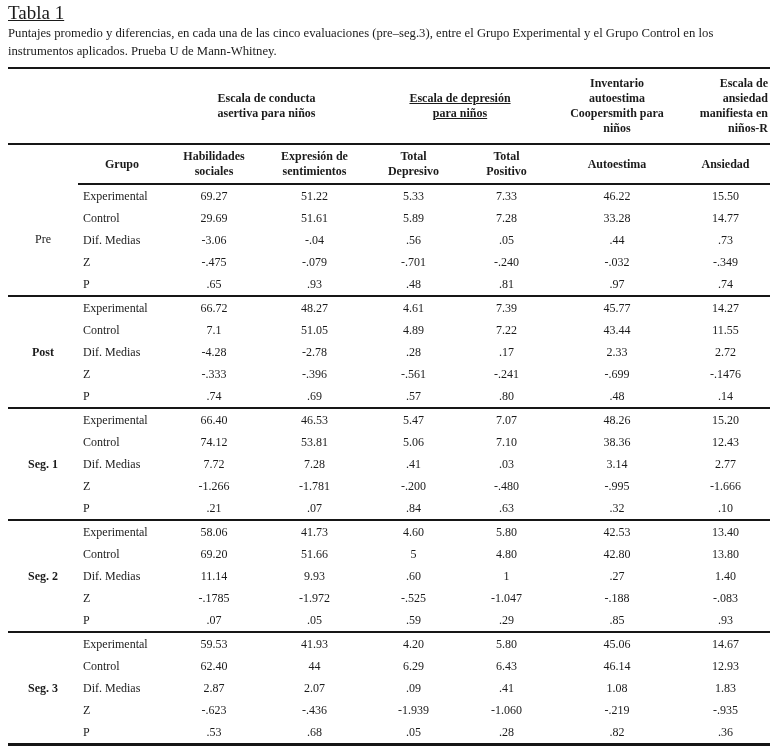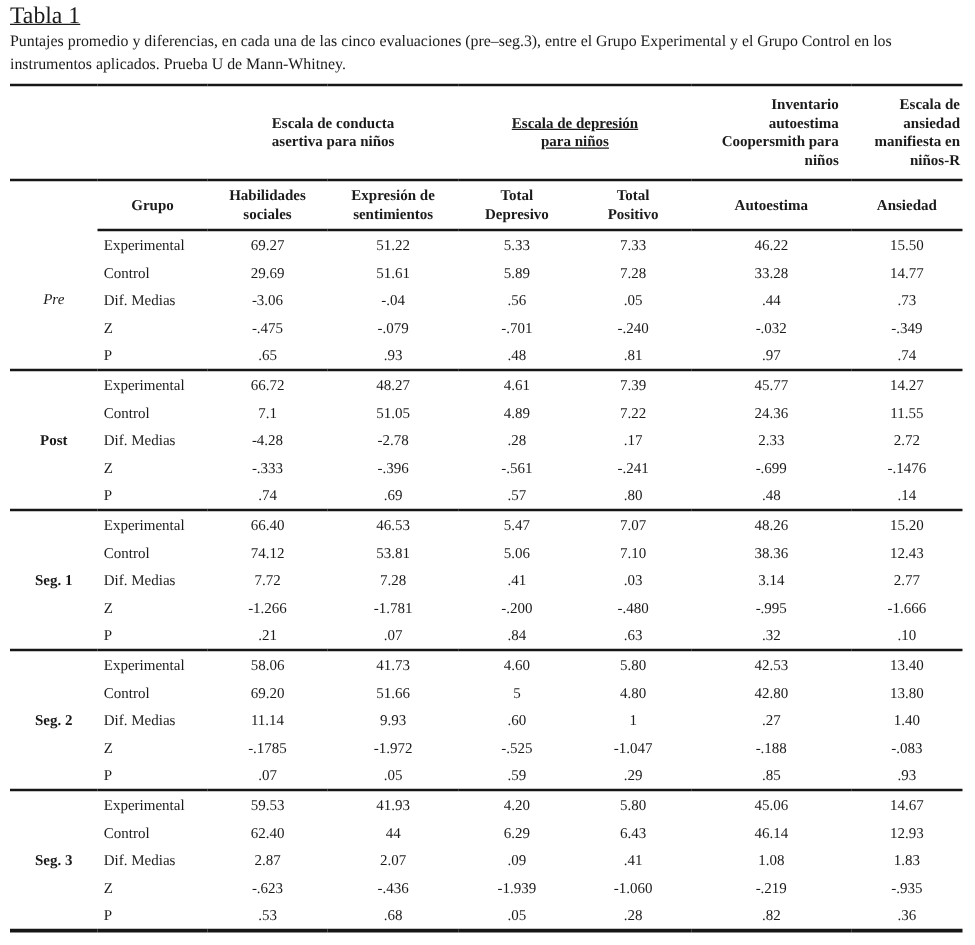--- a/index.html
+++ b/index.html
@@ -58,39 +58,39 @@
   }
   tr.colhead-row th {
     border-bottom: 2px solid #161616;
     height: 30px;
   }
   tr.colhead-row th.blank { border-bottom: none; }
 
   span.gh, span.ch { display: inline-block; }
   .gh0 { max-width: 125px; }
   .gh1 { max-width: 125px; text-decoration: underline; }
-  .gh2 { max-width: 108px; text-align: right; }
+  .gh2 { max-width: 108px; }
   .gh3 { max-width: 86px; text-align: right; }
   .ch4, .ch5 { max-width: 62px; }
 
   tbody { border-bottom: 2px solid #161616; }
   tbody:last-child { border-bottom: 3px solid #161616; }
 
   td {
     font-size: 12px;
     height: 22px;
     padding: 0 2px;
     text-align: center;
     vertical-align: middle;
   }
   td.period {
     font-weight: bold;
     text-align: center;
   }
-  tbody.first-block td.period { font-weight: normal; font-style: italic; }
+  tbody.first-block td.period { font-weight: normal; }
   td.rowlab {
     text-align: left;
     padding-left: 5px;
   }
 </style>
 </head>
 <body>
 
 <div class="page">
   <div class="title">Tabla 1</div>
@@ -184,21 +184,21 @@
           <td class="val">7.39</td>
           <td class="val">45.77</td>
           <td class="val">14.27</td>
         </tr>
         <tr>
           <td class="rowlab">Control</td>
           <td class="val">7.1</td>
           <td class="val">51.05</td>
           <td class="val">4.89</td>
           <td class="val">7.22</td>
-          <td class="val">24.36</td>
+          <td class="val">43.44</td>
           <td class="val">11.55</td>
         </tr>
         <tr>
           <td class="rowlab">Dif. Medias</td>
           <td class="val">-4.28</td>
           <td class="val">-2.78</td>
           <td class="val">.28</td>
           <td class="val">.17</td>
           <td class="val">2.33</td>
           <td class="val">2.72</td>

